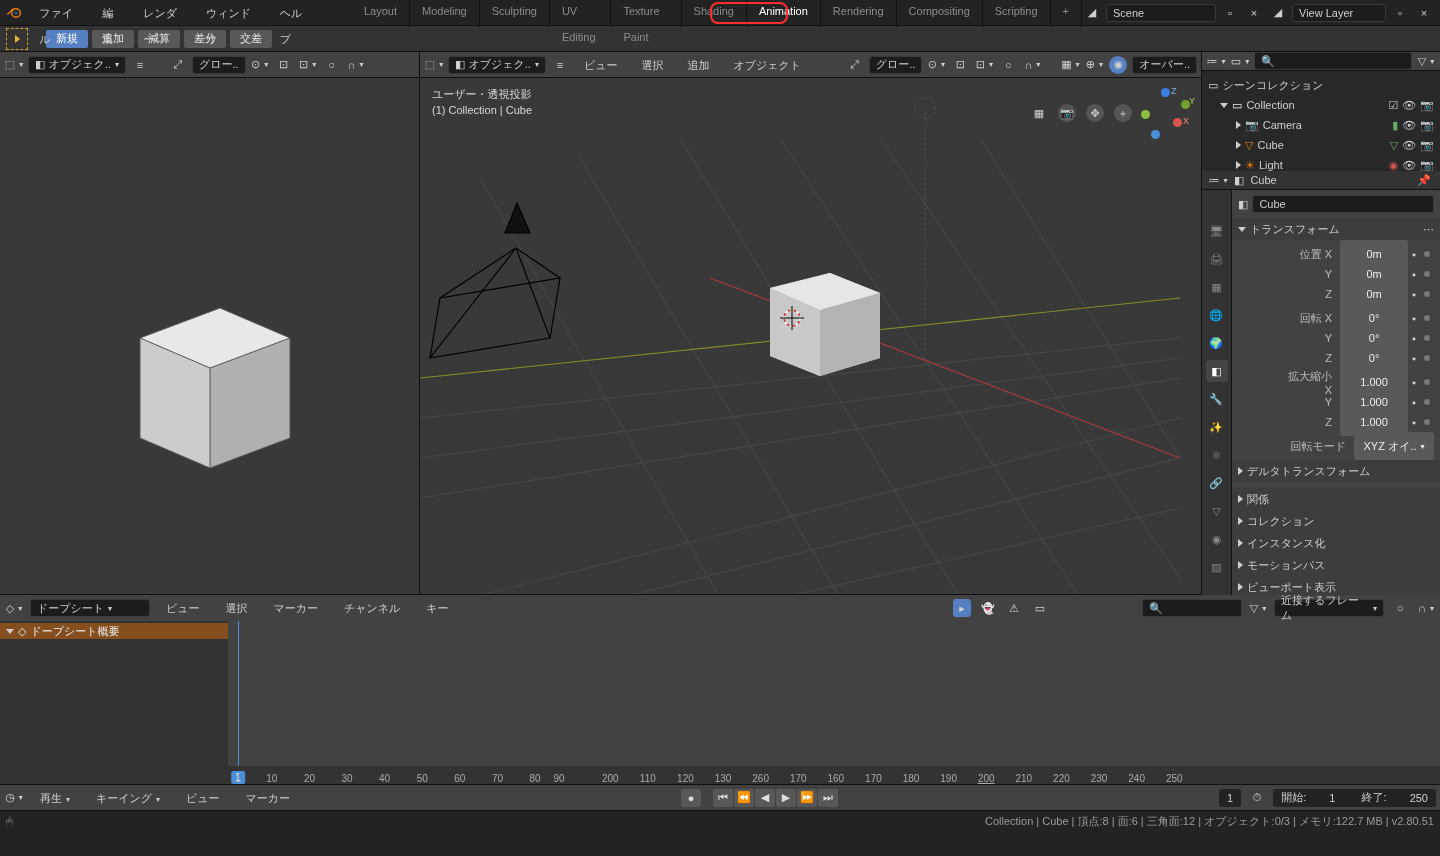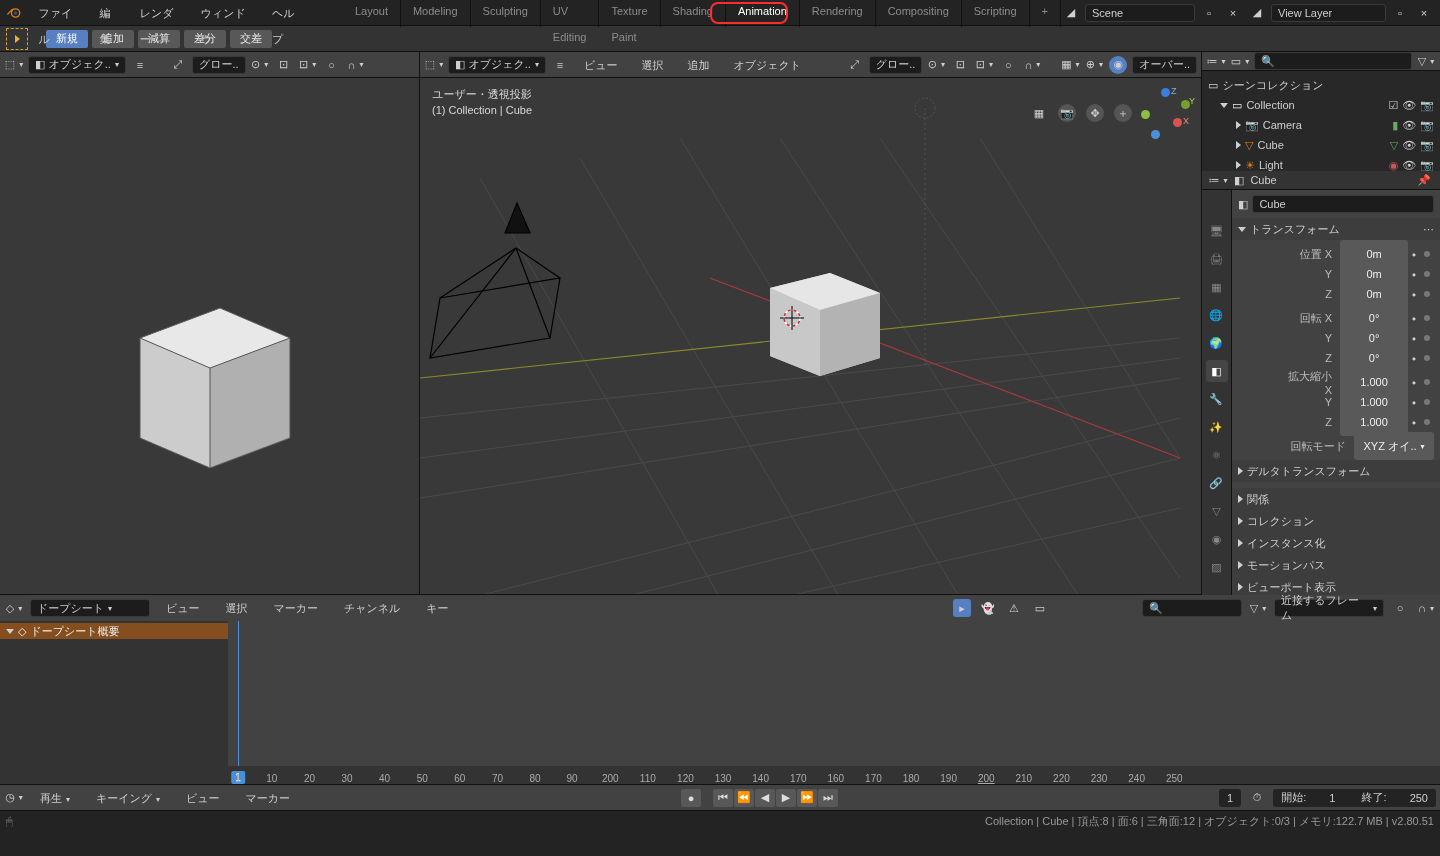--- a/index.html
+++ b/index.html
@@ -57,21 +57,21 @@
 .timeline-bar { height: 26px; background: #424242; border-top: 1px solid #111; display: flex; align-items: center; padding: 0 4px; gap: 6px; }
 .playback-btns { display: flex; gap: 1px; margin-left: auto; margin-right: auto; }
 .pbtn { width: 20px; height: 18px; background: #585858; display: flex; align-items: center; justify-content: center; color: #ddd; border-radius: 2px; }
 .frame-field { background: #232323; border-radius: 3px; height: 18px; padding: 0 8px; display: flex; align-items: center; gap: 10px; }
 .statusbar { height: 22px; background: #232323; border-top: 1px solid #111; display: flex; align-items: center; padding: 0 6px; color: #999; font-size: 10px; }
 .statusbar .right { margin-left: auto; }
 .tri { width: 0; height: 0; display: inline-block; }
 .tri.r { border-top: 4px solid transparent; border-bottom: 4px solid transparent; border-left: 5px solid #cfcfcf; }
 .tri.d { border-left: 4px solid transparent; border-right: 4px solid transparent; border-top: 5px solid #cfcfcf; }
 .hdr-space { flex: 1; }
-.info-overlay { position: absolute; top: 8px; left: 12px; color: #d8d8d8; font-size: 11px; line-height: 16px; text-align: center; }
+.info-overlay { position: absolute; top: 8px; left: 12px; color: #d8d8d8; font-size: 11px; line-height: 16px; }
 .gizmo-ball { width: 9px; height: 9px; border-radius: 50%; }
 .drop-arrow { margin-left: 4px; font-size: 8px; }
 .cube-svg { position: absolute; }
 </style>
 </head>
 <body>
 
 <div class="row topbar" style="position:relative">
   <svg class="logo" viewBox="0 0 24 24">
       <circle cx="14" cy="12" r="6" fill="none" stroke="#e87d0d" stroke-width="2"></circle>
@@ -96,21 +96,21 @@
     <div class="workspace-tab">Scripting</div>
     <div class="workspace-tab">+</div>
   </div>
   <div class="highlight-box"></div>
   <div class="row top-right">
     <span class="iconbtn">◢</span>
     <div class="dropfield" style="width:110px">Scene</div>
     <span class="iconbtn">▫</span>
     <span class="iconbtn">×</span>
     <span class="iconbtn">◢</span>
-    <div class="dropfield" style="width:115px">View Layer</div>
+    <div class="dropfield" style="width:94px">View Layer</div>
     <span class="iconbtn">▫</span>
     <span class="iconbtn">×</span>
   </div>
 </div>
 
 <div class="row toolbar2">
   <div class="play-icon-box">
       <span class="tri r" style="border-left-color:#e8b33a"></span>
     </div>
   <div style="width:10px"></div>
@@ -475,26 +475,26 @@
         <div class="frame-badge" style="left:10px">1</div>
       <div class="tick" style="left: 10px;">1</div>
           <div class="tick" style="left: 43.84px;">10</div>
           <div class="tick" style="left: 81.44px;">20</div>
           <div class="tick" style="left: 119.04px;">30</div>
           <div class="tick" style="left: 156.64px;">40</div>
           <div class="tick" style="left: 194.24px;">50</div>
           <div class="tick" style="left: 231.84px;">60</div>
           <div class="tick" style="left: 269.44px;">70</div>
           <div class="tick" style="left: 307.04px;">80</div>
-          <div class="tick" style="left: 344px; margin-top: 27px;">90</div>
+          <div class="tick" style="left: 331px; margin-top: 27px;">90</div>
           <div class="tick" style="left: 382.24px;">200</div>
           <div class="tick" style="left: 419.84px;">110</div>
           <div class="tick" style="left: 457.44px;">120</div>
           <div class="tick" style="left: 495.04px;">130</div>
-          <div class="tick" style="left: 532.64px;">140</div>
+          <div class="tick" style="left: 532.64px;">260</div>
           <div class="tick" style="left: 570.24px;">170</div>
           <div class="tick" style="left: 607.84px;">160</div>
           <div class="tick" style="left: 645.44px;">170</div>
           <div class="tick" style="left: 683.04px;">180</div>
           <div class="tick" style="left: 720.64px;">190</div>
           <div class="tick" style="left: 758.24px; text-decoration: underline;">200</div>
           <div class="tick" style="left: 795.84px;">210</div>
           <div class="tick" style="left: 833.44px;">220</div>
           <div class="tick" style="left: 871.04px;">230</div>
           <div class="tick" style="left: 908.64px;">240</div>

